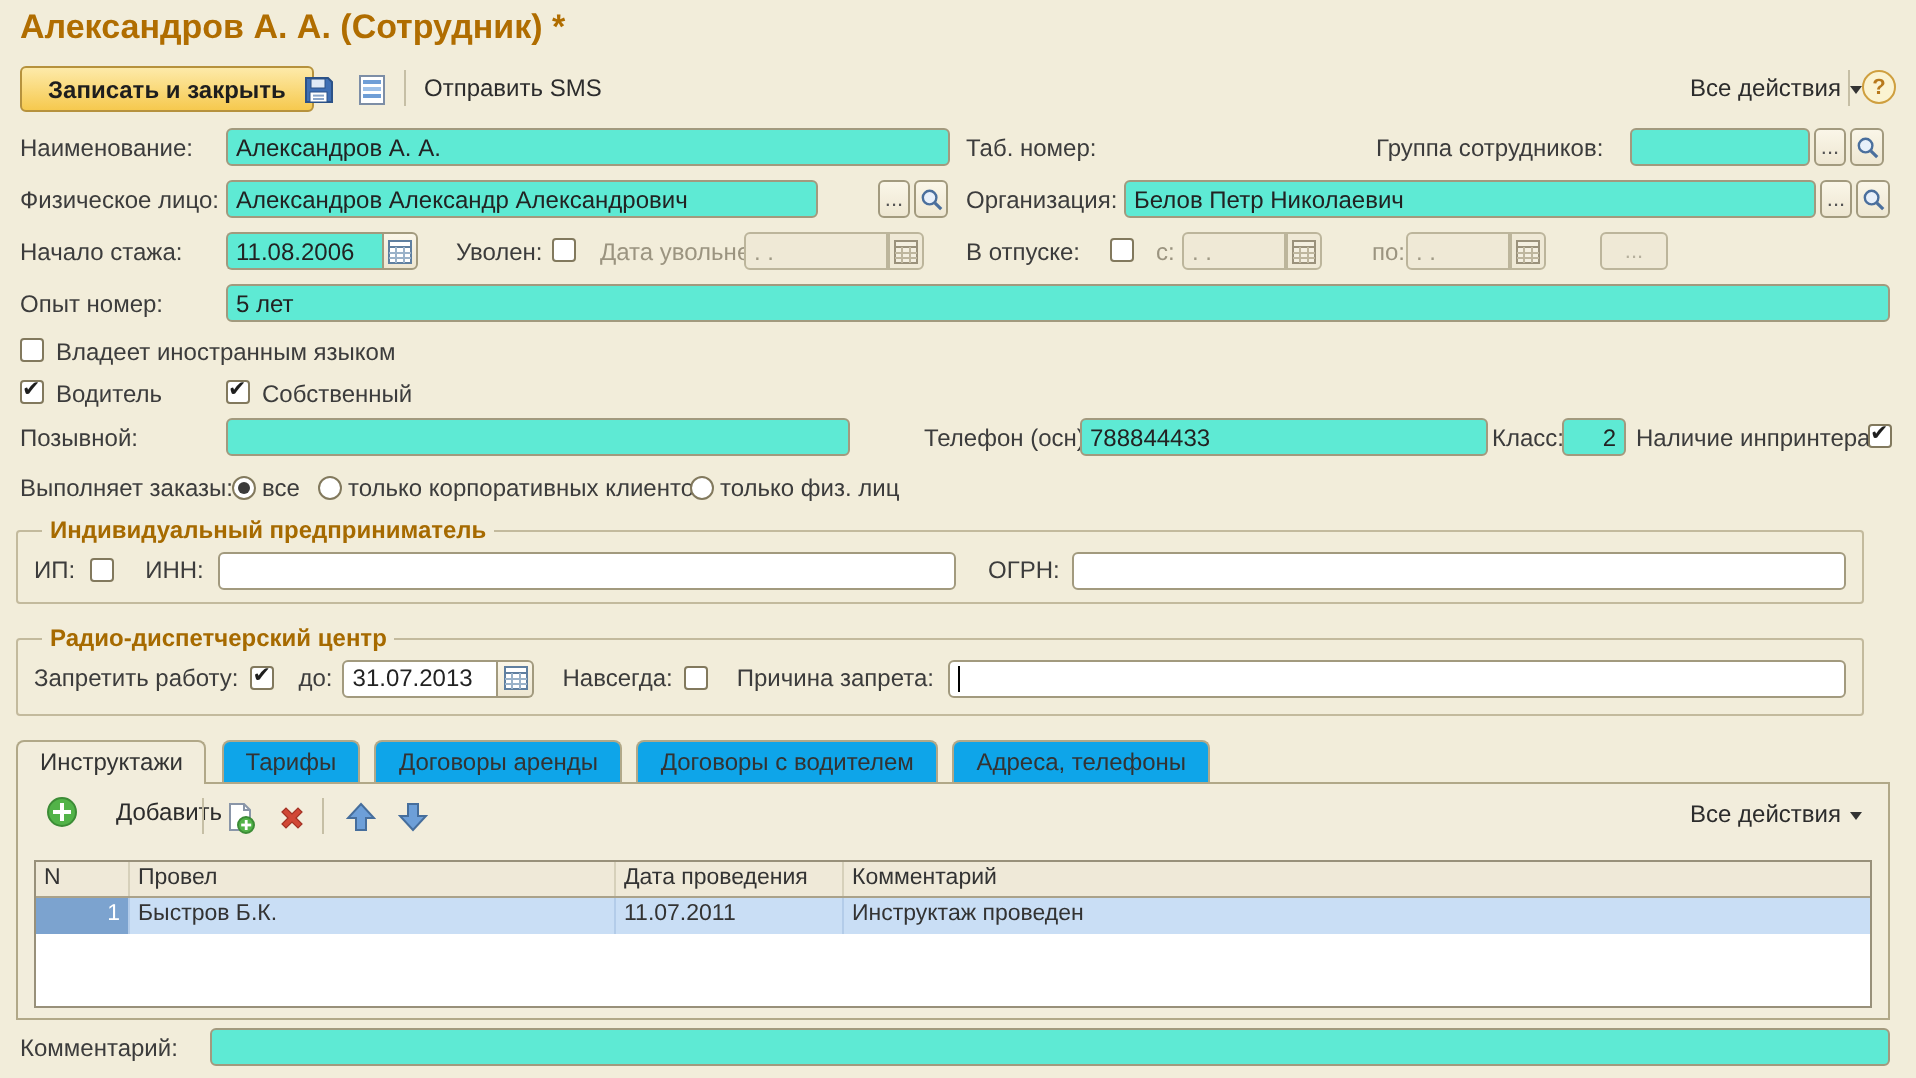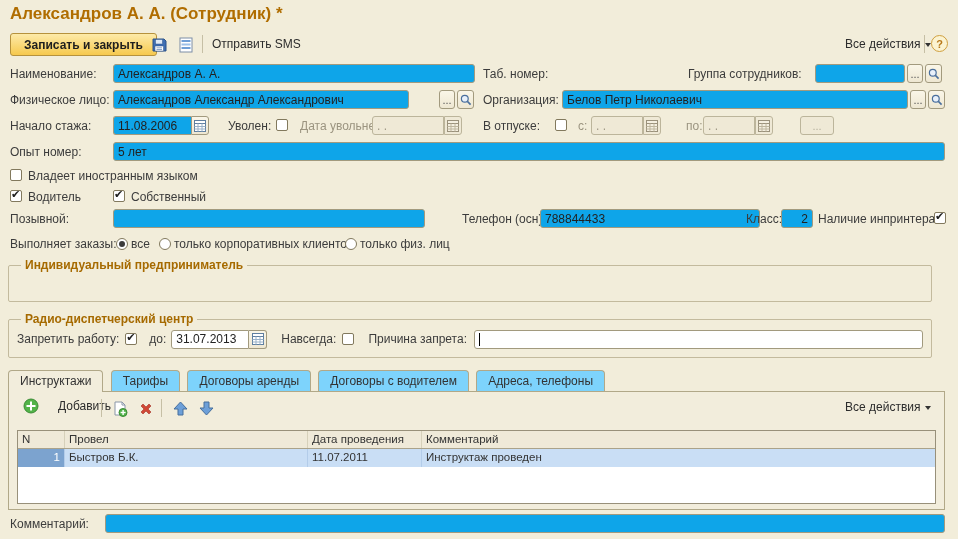--- a/index.html
+++ b/index.html
@@ -8,21 +8,21 @@
     background:#f2edda;
     font-family:"Liberation Sans","DejaVu Sans",sans-serif;
     font-size:12px;color:#333;
     position:relative;overflow:hidden;
   }
   .row{position:absolute;left:0;width:958px;height:20px;}
   .lbl{position:absolute;top:3px;white-space:nowrap;color:#3c3c3c;}
   .muted{color:#9b9480;}
   .inp{
     position:absolute;top:0;height:19px;box-sizing:border-box;
-    border:1px solid #a29a7e;border-radius:3px;background:#0ea5e9;
+    border:1px solid #a29a7e;border-radius:3px;background:#5eead4;
     font-family:inherit;font-size:12px;color:#222;padding:1px 4px;outline:none;
   }
   .inp.flat-right{border-top-right-radius:0;border-bottom-right-radius:0;border-right:none;}
   .inp.disabled{background:#efe9d6;color:#a09a86;border-color:#bcb59b;}
   .sqbtn{
     position:absolute;top:0;height:19px;box-sizing:border-box;
     border:1px solid #a29a7e;background:linear-gradient(#faf6e8,#eee7d2);
     border-radius:3px;display:flex;align-items:center;justify-content:center;
     font-size:11px;color:#555;padding:0;cursor:pointer;
   }
@@ -88,21 +88,21 @@
     border-radius:0 3px 3px 0;background:linear-gradient(#faf6e8,#eee7d2);
     display:flex;align-items:center;justify-content:center;cursor:pointer;padding:0;}
   .reason-wrap{position:relative;flex:1;}
   .reason-wrap .finp{width:100%;}
   .caret{position:absolute;left:5px;top:3px;width:1px;height:13px;background:#000;}
   
   .tabs{position:absolute;left:8px;top:370px;height:22px;}
   .tab{
     display:inline-block;height:21px;box-sizing:border-box;padding:3px 11px 0 11px;
     border:1px solid #b1a888;border-bottom:none;border-radius:4px 4px 0 0;
-    background:#7dd3fc;color:#333;margin-right:4px;cursor:pointer;position:relative;
+    background:#0ea5e9;color:#333;margin-right:4px;cursor:pointer;position:relative;
   }
   .tab.active{background:#f2eddc;z-index:3;height:22px;}
   .tabpanel{
     position:absolute;left:8px;top:391px;width:937px;height:119px;box-sizing:border-box;
     border:1px solid #b1a888;background:#f2eddc;z-index:2;
   }
   .gridbar{position:absolute;left:0;top:3px;width:935px;height:24px;}
   .gridbar .txtbtn{top:3px;}
   .tbl{
     position:absolute;left:8px;top:38px;width:919px;height:74px;box-sizing:border-box;
@@ -278,39 +278,47 @@
   <span class="cb checked" style="left:10px;"></span>
   <span class="lbl" style="left:28px;">Водитель</span>
   <span class="cb checked" style="left:113px;"></span>
   <span class="lbl" style="left:131px;">Собственный</span>
 </div>
 
 <div class="row" style="top:209px;padding-left:12px;">
   <span class="lbl" style="left:10px;">Позывной:</span>
   <input class="inp" style="left: 113px; width: 312px;" value="">
   <span class="lbl" style="left:462px;">Телефон (осн):</span>
-  <input class="inp" style="left: 540px; width: 220px;" value="788844433">
+  <input class="inp" style="left: 540px; width: 204px;" value="788844433">
   <span class="lbl" style="left:746px;">Класс:</span>
   <input class="inp" style="left: 781px; width: 32px; text-align: right;" value="2">
   <span class="lbl" style="left:818px;">Наличие инпринтера:</span>
   <span class="cb checked" style="left:934px;"></span>
 </div>
 
 <div class="row" style="top:234px;">
   <span class="lbl" style="left:10px;">Выполняет заказы:</span>
   <span class="radio selected" style="left:116px;"></span>
   <span class="lbl" style="left:131px;">все</span>
   <span class="radio" style="left:159px;"></span>
   <span class="lbl" style="left:174px;">только корпоративных клиентов</span>
   <span class="radio" style="left:345px;"></span>
   <span class="lbl" style="left:360px;">только физ. лиц</span>
 </div>
 
 <fieldset style="top:258px;height:44px;">
   <legend>Индивидуальный предприниматель</legend>
+  <div class="fsrow">
+    <span class="flbl" style="margin-right:7px;">ИП:</span>
+    <span class="fscb"></span>
+    <span class="flbl" style="margin-left:16px;margin-right:7px;">ИНН:</span>
+    <input class="finp" style="flex: 1 1 0%;" value="">
+    <span class="flbl" style="margin-left:16px;margin-right:6px;">ОГРН:</span>
+    <input class="finp" style="flex: 1.05 1 0%;" value="">
+  </div>
 </fieldset>
 
 <fieldset style="top:312px;height:46px;">
   <legend>Радио-диспетчерский центр</legend>
   <div class="fsrow">
     <span class="flbl" style="margin-right:6px;">Запретить работу:</span>
     <span class="fscb checked"></span>
     <span class="flbl" style="margin-left:12px;margin-right:5px;">до:</span>
     <span class="dategrp">
       <input class="finp" value="31.07.2013" style="">

